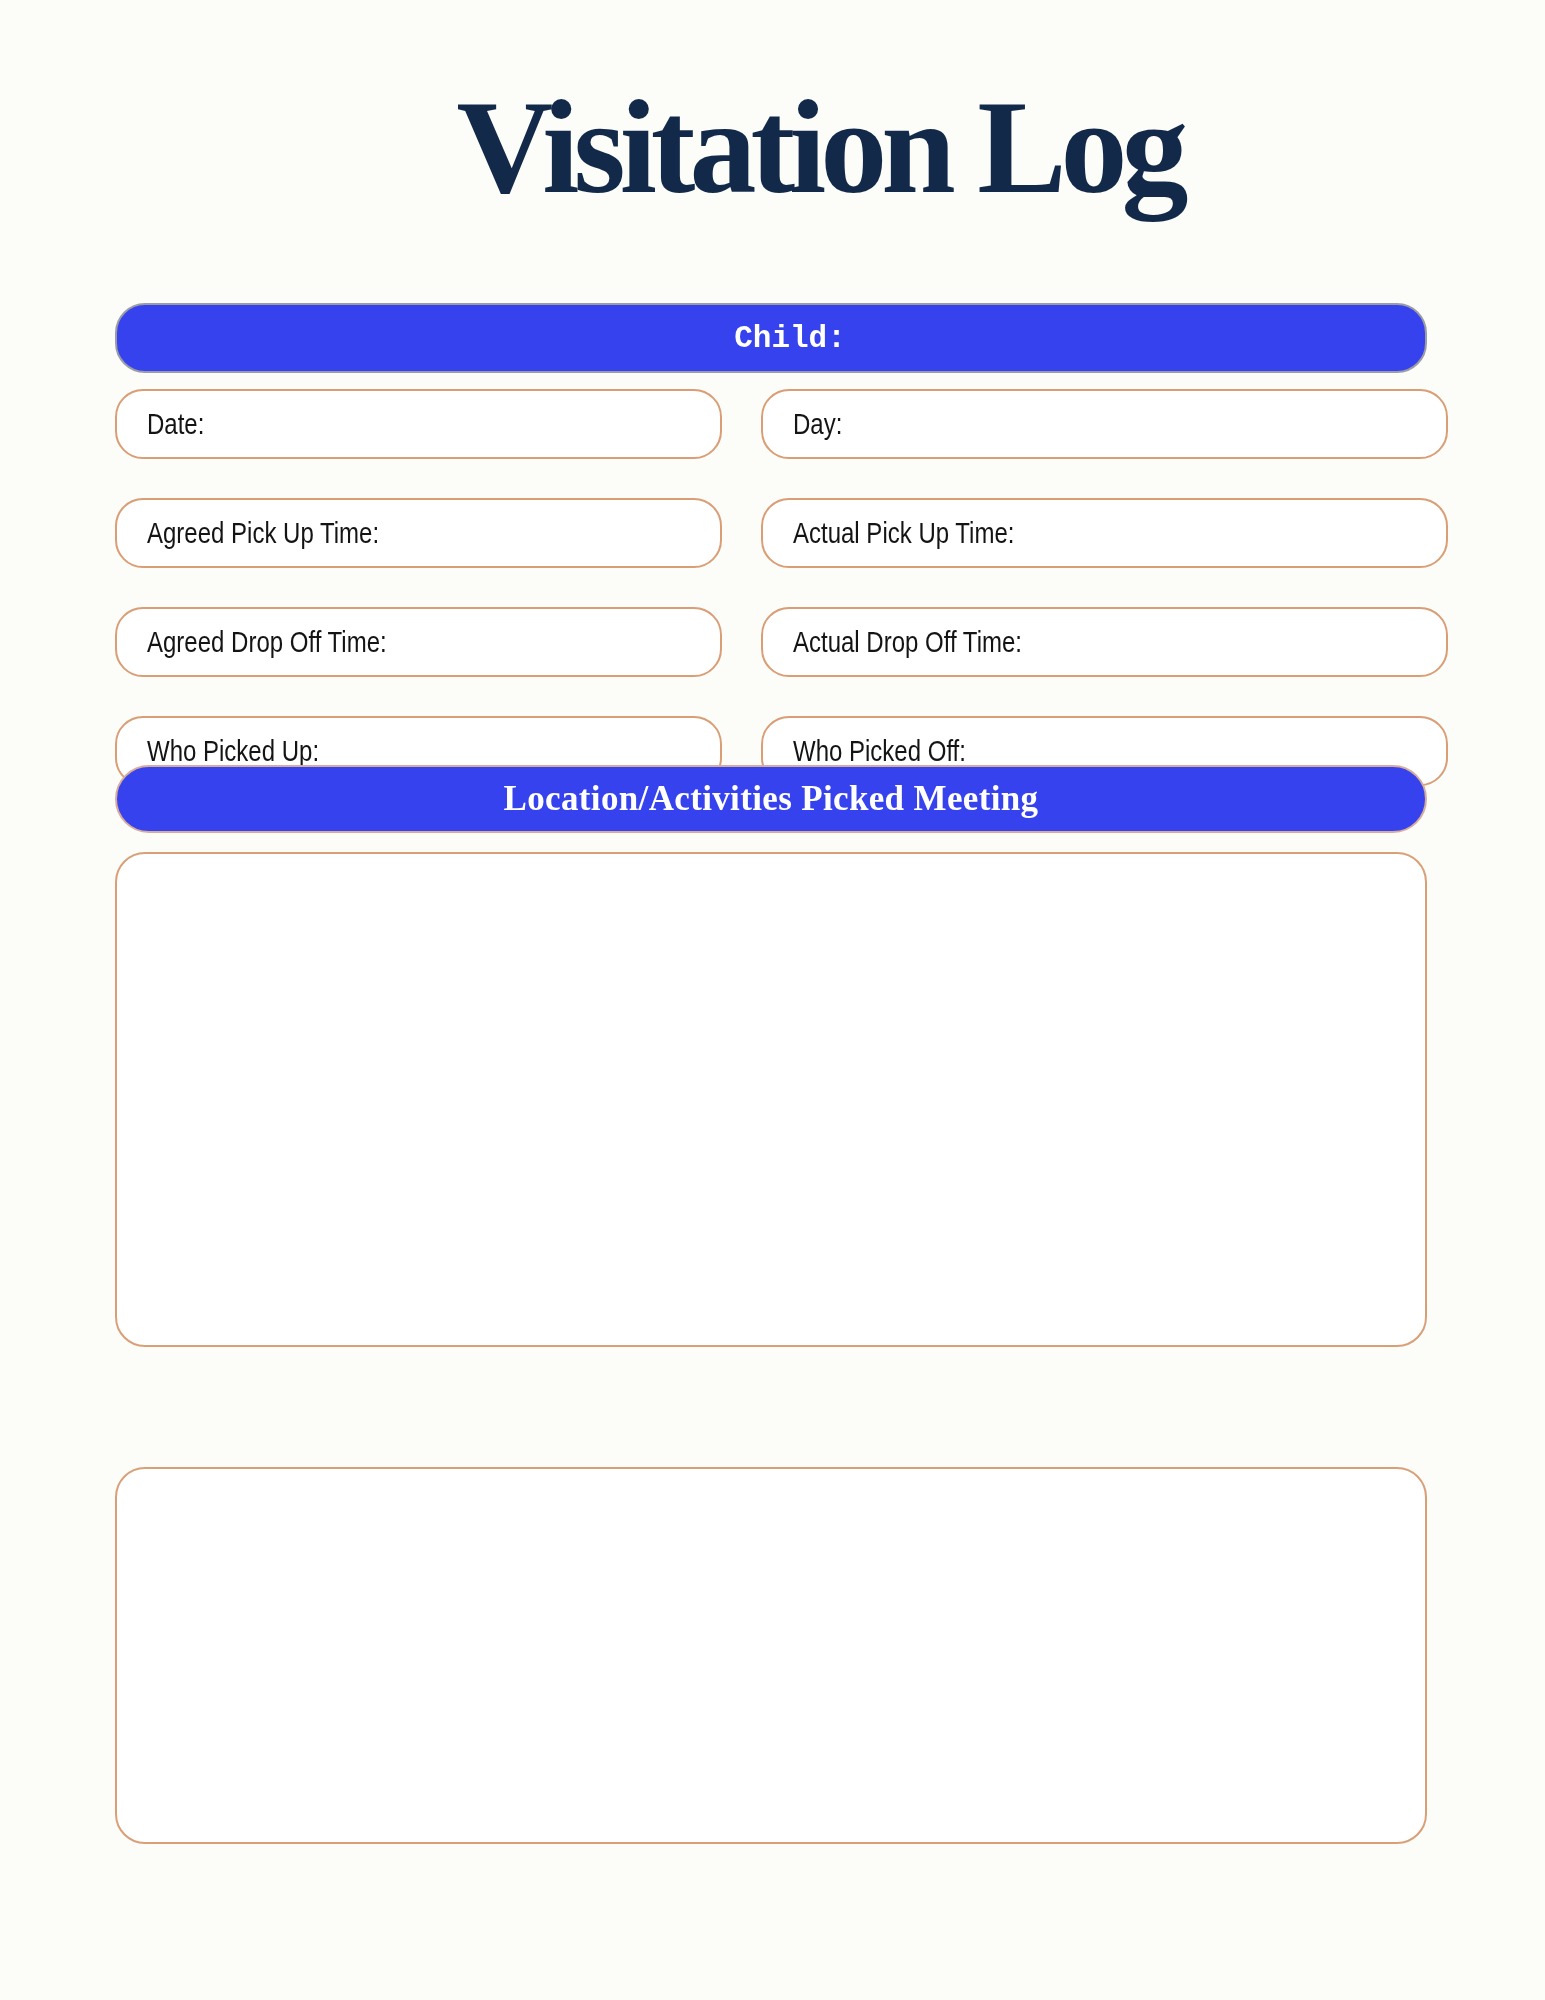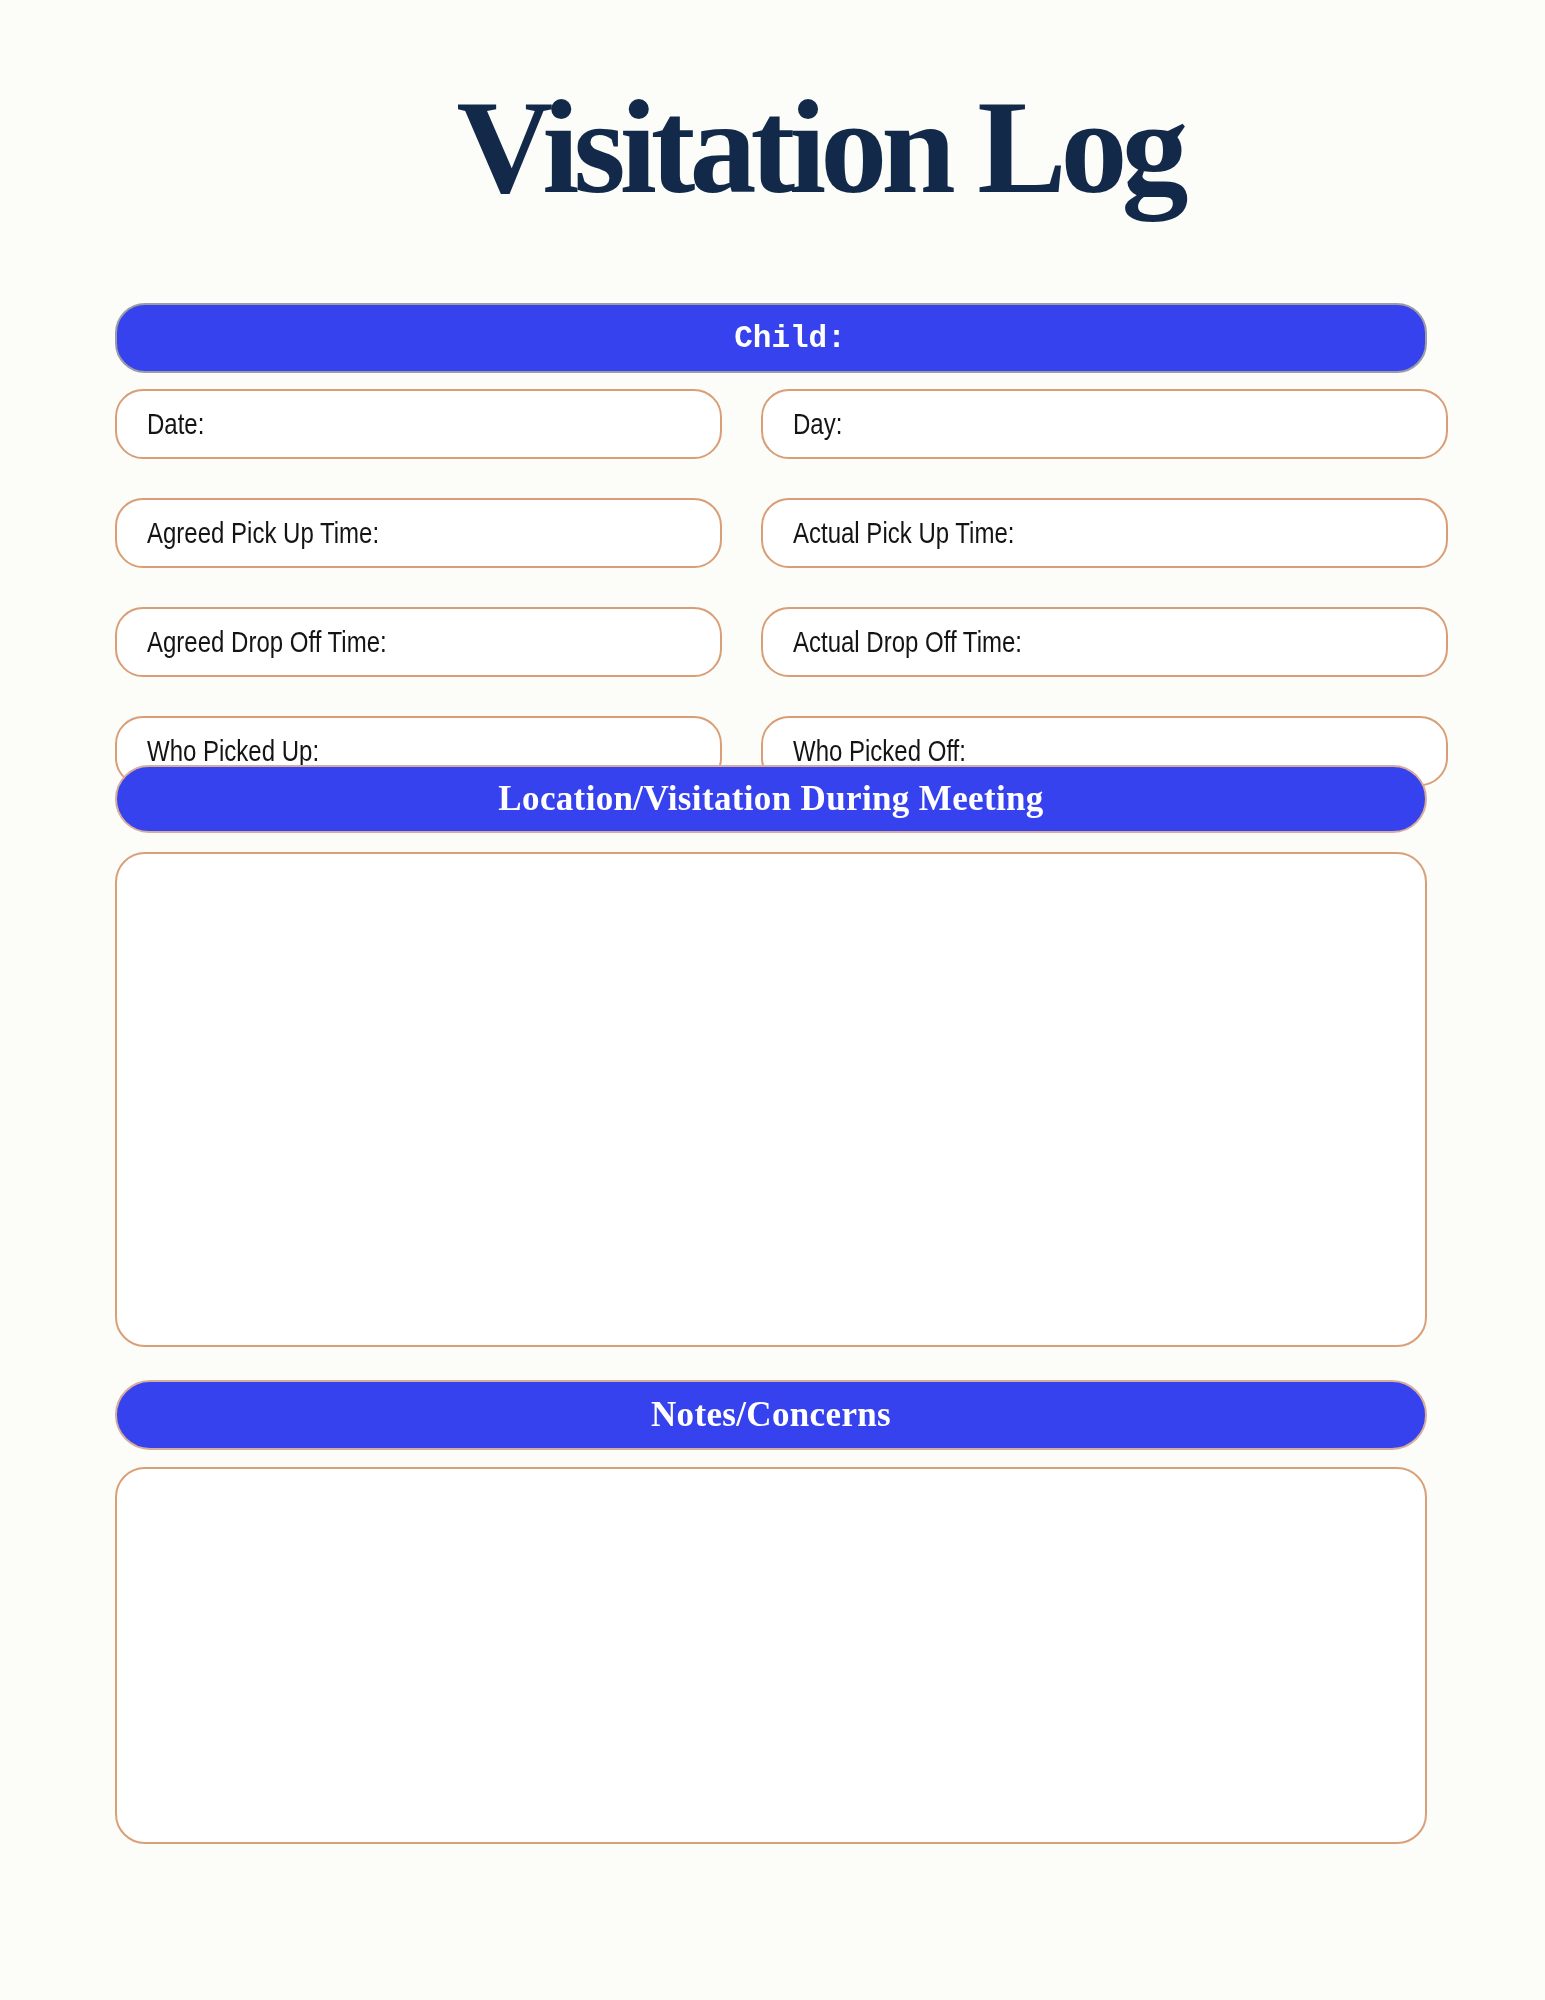--- a/index.html
+++ b/index.html
@@ -150,24 +150,21 @@
       <span class="field-label">Who Picked Up:</span>
     </div>
 
     <div class="field-box">
       <span class="field-label">Who Picked Off:</span>
     </div>
 
   </div>
 
   <div class="pill section-bar location-bar">
-    <span>Location/Visitation During Meeting</span>
+    <span>Location/Activities Picked Meeting</span>
   </div>
 
   <div class="big-box location-box"></div>
 
-  <div class="pill section-bar notes-bar">
-    <span>Notes/Concerns</span>
-  </div>
 
   <div class="big-box notes-box"></div>
 
 </div>
 
 </body></html>

